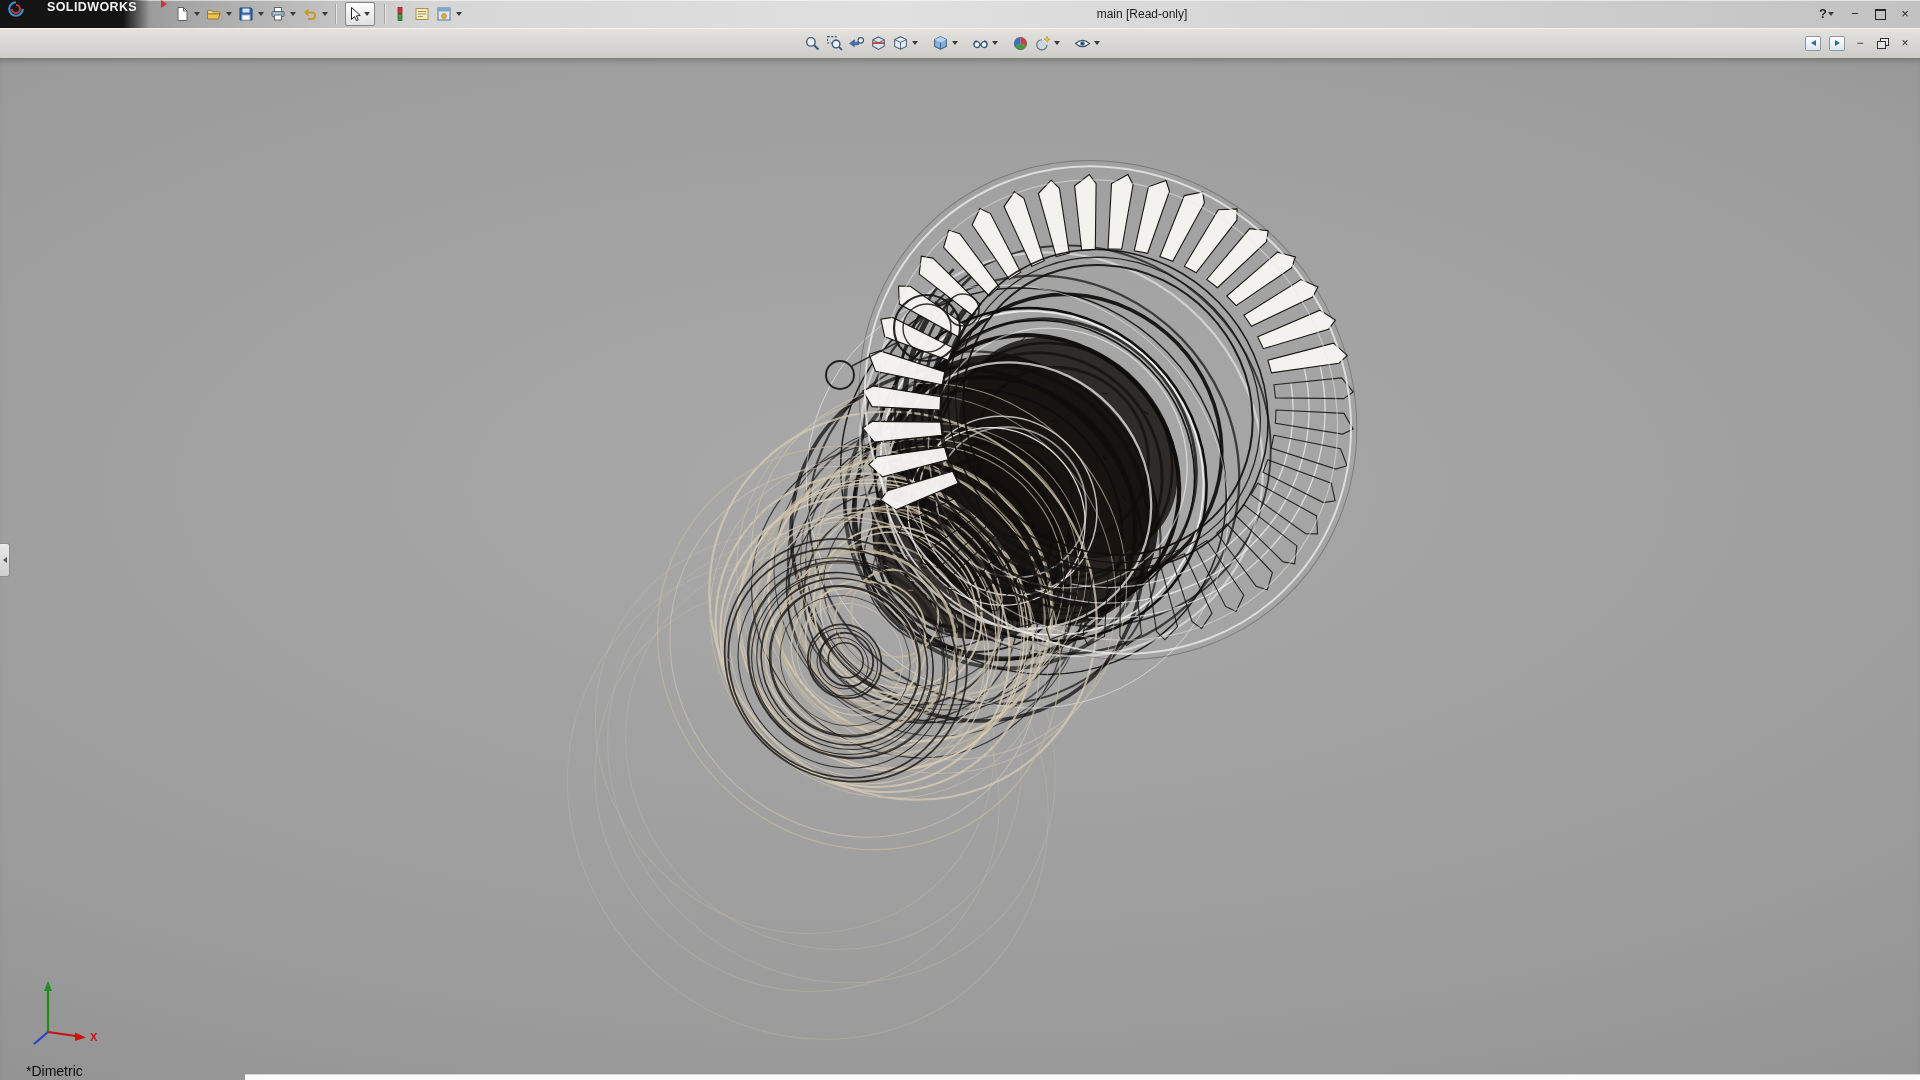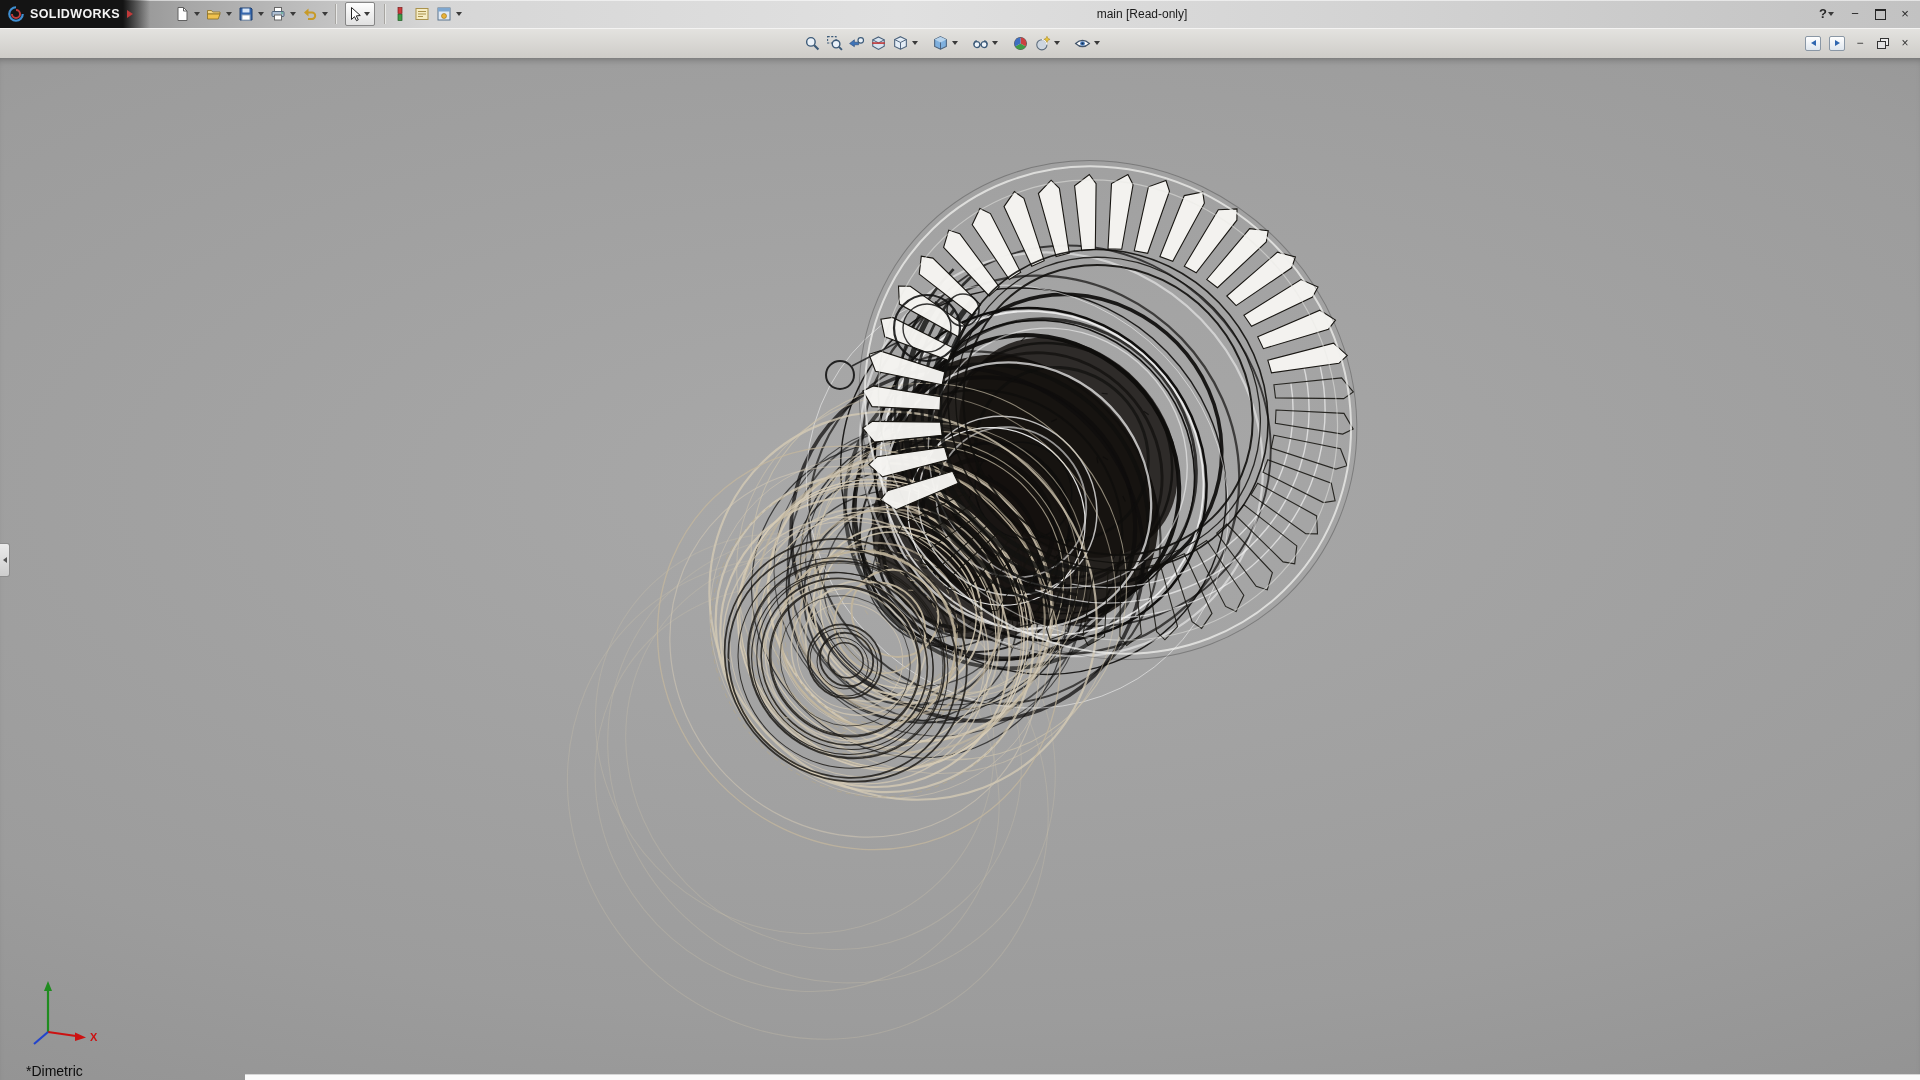--- a/index.html
+++ b/index.html
@@ -6,21 +6,21 @@
   body{width:1920px;height:1080px;overflow:hidden;position:relative;
        font-family:"Liberation Sans", sans-serif; background:#9a9a9a;}
 
   
   .titlebar{position:absolute;top:0;left:0;right:0;height:28px;
     background:linear-gradient(90deg,#6f6f6f 0px,#a7a7a7 190px,#d6d6d6 430px,#e0e0e0 900px,#d2d2d2 1400px,#c2c2c2 1920px);
     box-shadow:inset 0 1px 0 rgba(255,255,255,.55);
     border-bottom:1px solid #979797;}
   .brand{position:absolute;left:0;top:0;width:150px;height:28px;
     background:linear-gradient(90deg,#141414 0%,#141414 82%,rgba(20,20,20,0) 100%);
-    display:flex;align-items:center;gap:5px;padding-left:7px;box-sizing:border-box;}
+    display:flex;gap:22px;padding-left:7px;box-sizing:border-box;}
   .brand-text{font-weight:bold;font-size:12.5px;color:#f4f4f4;letter-spacing:.4px;white-space:nowrap;}
   .brand-arrow{width:0;height:0;border-top:4px solid transparent;border-bottom:4px solid transparent;border-left:6px solid #c03a3a;margin-left:2px;}
   .tb-main{position:absolute;left:171px;top:0;height:28px;display:flex;align-items:center;}
   .btn{width:22px;height:22px;display:flex;align-items:center;justify-content:center;border-radius:2px;}
   .dd{width:0;height:0;border-left:3px solid transparent;border-right:3px solid transparent;border-top:4px solid #3a3a3a;margin:0 3px 0 1px;display:inline-block;}
   .sep{width:1px;height:20px;background:#a7a5a1;box-shadow:1px 0 0 #e8e8e6;margin:0 4px;}
   .pressed{display:flex;align-items:center;border:1px solid #868686;border-radius:2px;
     background:linear-gradient(#fefefe,#e1e1e1);padding:0 1px;margin:0 5px;height:24px;box-sizing:border-box;}
   .title-text{position:absolute;top:0;height:28px;line-height:28px;left:1142px;transform:translateX(-50%);
     font-size:12px;color:#1b1b1b;white-space:nowrap;}

